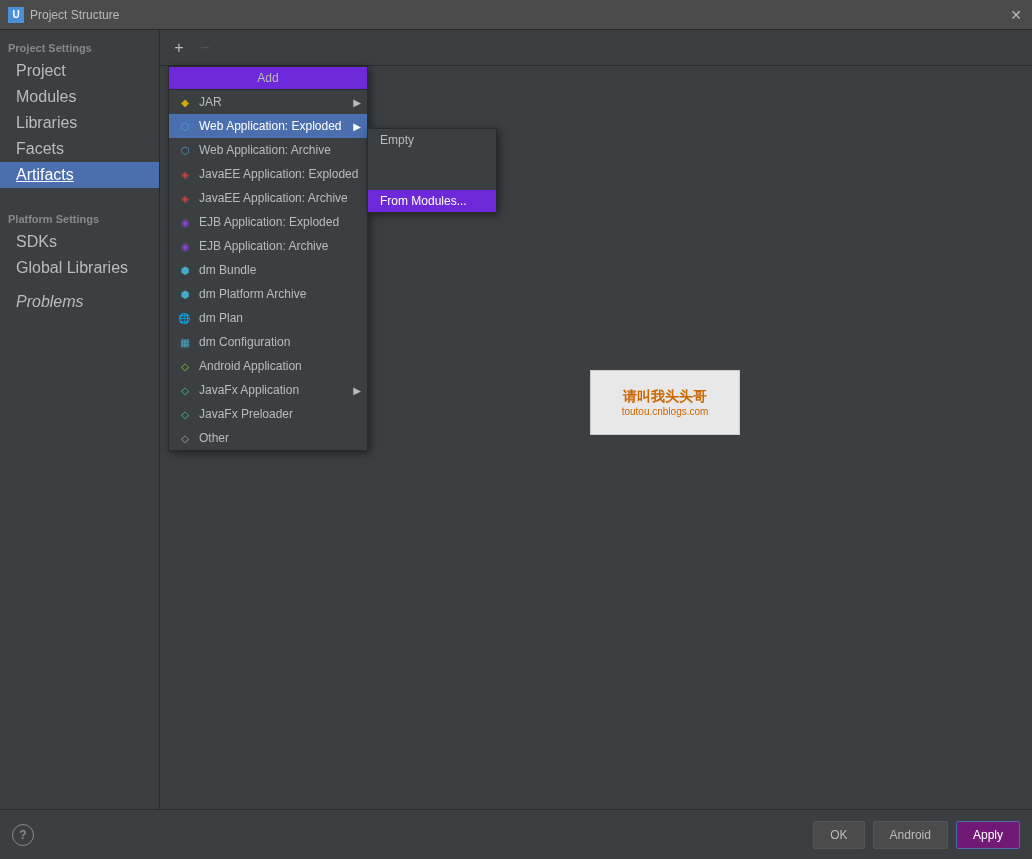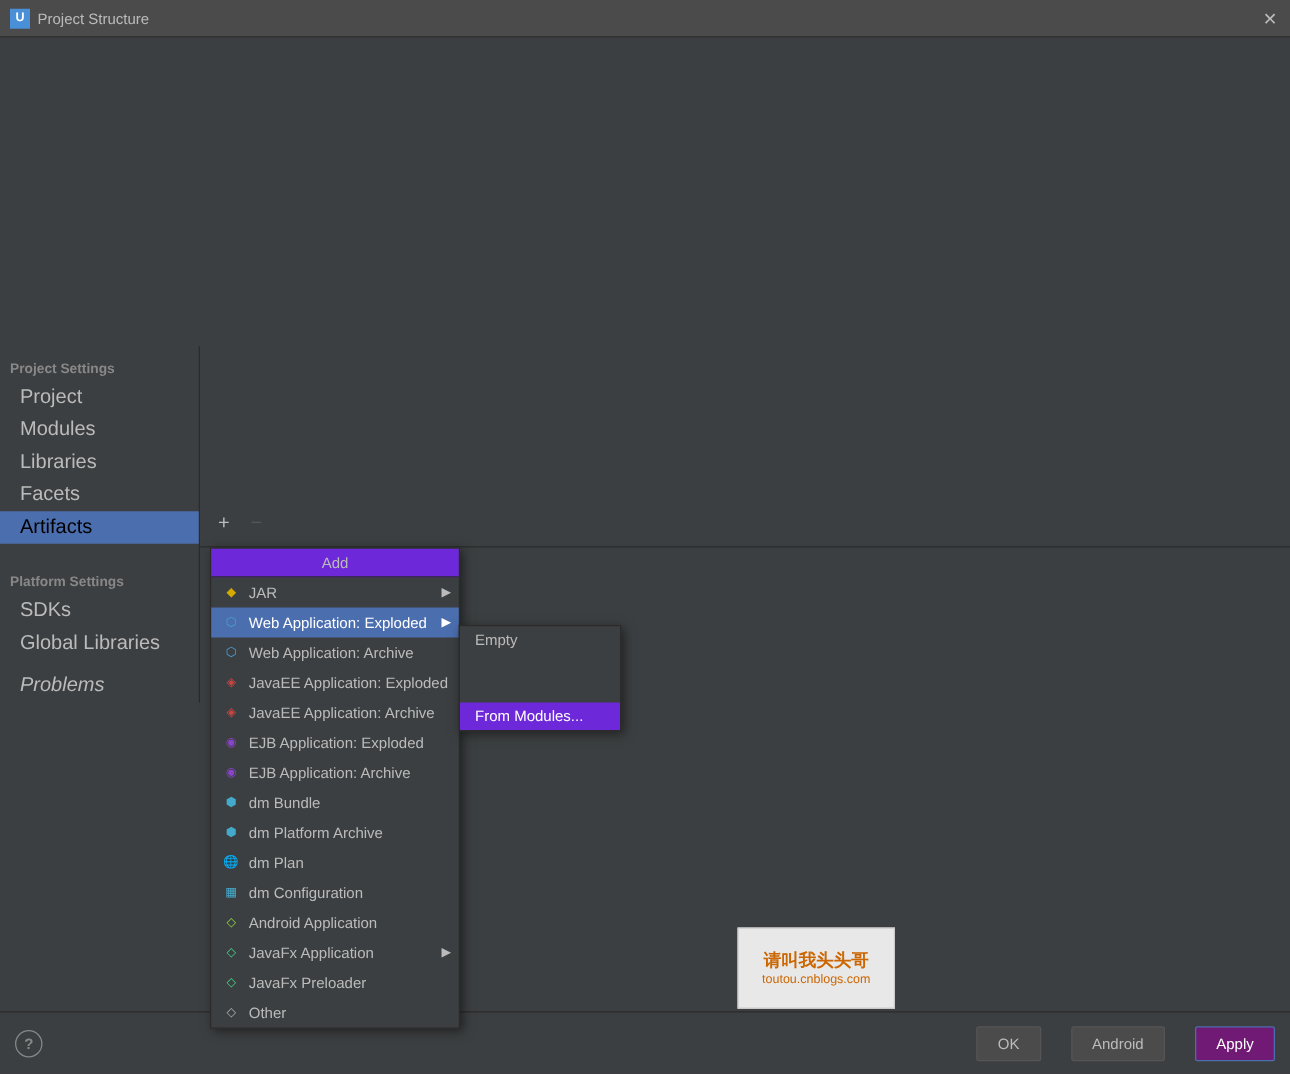--- a/index.html
+++ b/index.html
@@ -51,21 +51,20 @@
       align-items: center;
       justify-content: center;
       color: #bbbbbb;
       font-size: 14px;
     }
 
     
     .main-layout {
       display: flex;
       height: calc(859px - 30px - 50px);
-      align-items: center;
     }
 
     
     .sidebar {
       width: 160px;
       background: #3c3f41;
       border-right: 1px solid #2b2b2b;
       padding-top: 8px;
       flex-shrink: 0;
     }
@@ -77,21 +76,22 @@
       text-transform: none;
     }
     .sidebar-item {
       padding: 4px 8px 4px 16px;
       cursor: pointer;
       color: #bbbbbb;
       font-size: 16px;
     }
     .sidebar-item.active {
       background: #4b6eaf;
-      color: #000000;
+      color: #ffffff;
+      text-decoration: underline;
     }
     .sidebar-section-title.platform {
       margin-top: 21px;
     }
 
     
     .content-area {
       flex: 1;
       background: #3c3f41;
       position: relative;
@@ -188,21 +188,21 @@
       color: #bbbbbb;
       font-size: 12px;
     }
     .submenu-item.highlighted { background: #6d28d9; color: white; margin-top: 39px; }
 
     
     .watermark-area {
       position: absolute;
       top: 340px;
       left: 430px;
-      width: 126px;
+      width: 150px;
       height: 65px;
       background: #e8e8e8;
       display: flex;
       flex-direction: column;
       align-items: center;
       justify-content: center;
       border: 1px solid #cccccc;
     }
     .watermark-text1 {
       color: #cc6600;
@@ -254,21 +254,20 @@
       height: 28px;
       border: 1px solid #555555;
       background: #4b4b4b;
       color: #bbbbbb;
       cursor: pointer;
       font-size: 12px;
       border-radius: 2px;
       display: flex;
       align-items: center;
       justify-content: center;
-      margin-left: 16px;
     }
     .dialog-btn.apply-btn {
       background: #701a75;
       border-color: #4b6eaf;
       color: white;
     }
 
     
     .icon-jar { color: #d4aa00; }
     .icon-web { color: #4a9fd4; }

